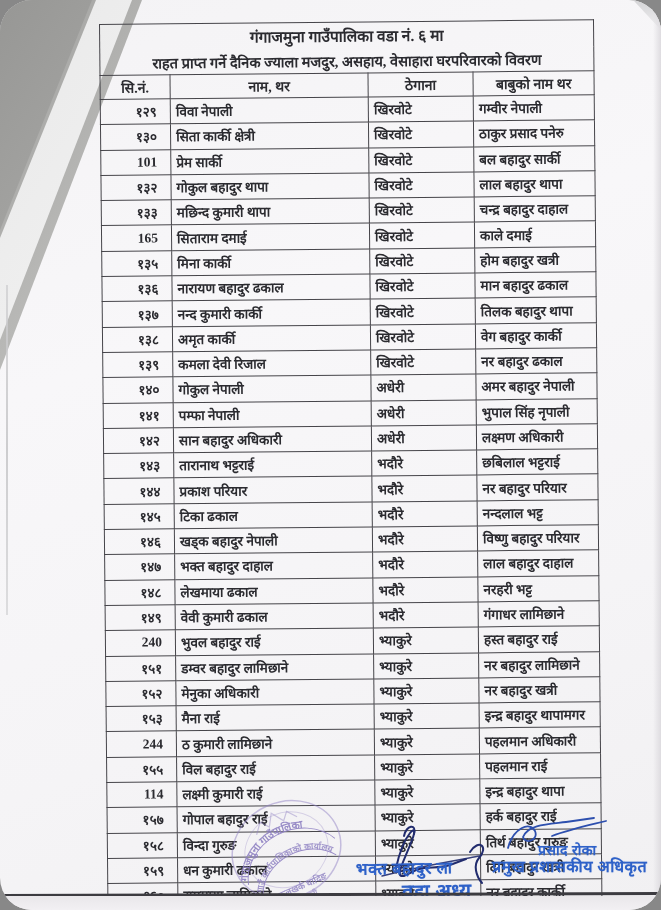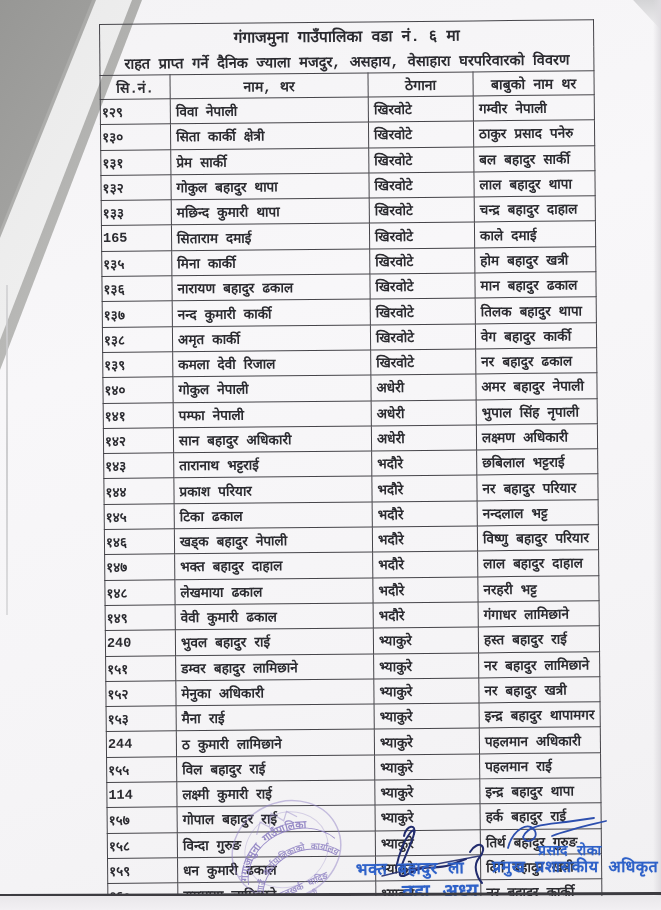--- a/index.html
+++ b/index.html
@@ -1,21 +1,22 @@
 <!DOCTYPE html>
 <html><head>
 <meta charset="utf-8">
 <style>
   html,body{margin:0;padding:0;background:#888;}
   #page{
     position:relative;width:661px;height:910px;margin:0 auto;
     background:linear-gradient(160deg,#f4f3f5 0%,#f8f7f9 35%,#f5f4f6 70%,#f1f0f2 100%);
     overflow:hidden;
-    font-family:Liberation Mono, monospace;
+    font-family:Liberation Serif, serif;
     color:#2b2b30;
+    border-radius:32px;
   }
   
   .corner-fold-dark{position:absolute;top:0;left:0;width:142px;height:370px;
     background:linear-gradient(120deg,#9e9e9c,#b7b7b5 55%,#c6c6c4);
     clip-path:polygon(0 0,142px 0,0 370px);}
   .corner-fold-light{position:absolute;top:0;left:0;width:142px;height:345px;
     background:linear-gradient(120deg,#e9e9e9,#f2f2f2);
     clip-path:polygon(96px 0,132px 0,0 340px,0 238px);}
   .corner-fold-deep{position:absolute;top:0;left:0;width:100px;height:235px;
     background:linear-gradient(125deg,#99999七,#a8a8a6);
@@ -49,21 +50,21 @@
   }
   .doc-table .subtitle-cell{
     border-top:none;text-align:center;font-size:14.5px;font-weight:700;height:22px;
   }
   .doc-table th{font-size:14px;height:21px;text-align:center;background:transparent;}
   .doc-table td{font-size:13.5px;height:22.3px;}
   .col-sn{width:70px;}
   .col-name{width:198px;}
   .col-addr{width:105px;}
   .col-father{width:121px;}
-  .doc-table td.c-sn{padding-right:23px;margin-top:48px;}
+  .doc-table td.c-sn{text-align:right;padding-right:13px;margin-top:48px;}
   .doc-table td.c-name{padding-left:5px;}
   .doc-table td.c-address{padding-left:5px;}
   .doc-table td.c-father{padding-left:5px;}
 
   
   .seal{position:absolute;left:218px;top:796px;width:140px;height:118px;opacity:.9;}
   .sig{position:absolute;}
   .sig-ward{left:352px;top:818px;width:150px;height:80px;}
   .sig-cao{left:498px;top:814px;width:128px;height:50px;}
   .stamp-text{position:absolute;color:#2e61c8;font-weight:700;letter-spacing:.5px;
@@ -113,21 +114,21 @@
           <td class="c-address">खिरवोटे</td>
           <td class="c-father">गम्वीर नेपाली</td>
         </tr>
         <tr>
           <td class="c-sn">१३०</td>
           <td class="c-name">सिता कार्की क्षेत्री</td>
           <td class="c-address">खिरवोटे</td>
           <td class="c-father">ठाकुर प्रसाद पनेरु</td>
         </tr>
         <tr>
-          <td class="c-sn">१३१</td>
+          <td class="c-sn">101</td>
           <td class="c-name">प्रेम सार्की</td>
           <td class="c-address">खिरवोटे</td>
           <td class="c-father">बल बहादुर सार्की</td>
         </tr>
         <tr>
           <td class="c-sn">१३२</td>
           <td class="c-name">गोकुल बहादुर थापा</td>
           <td class="c-address">खिरवोटे</td>
           <td class="c-father">लाल बहादुर थापा</td>
         </tr>

